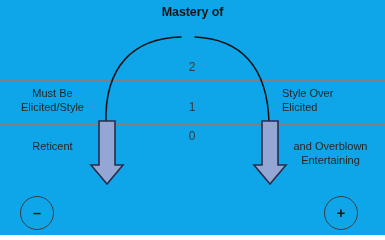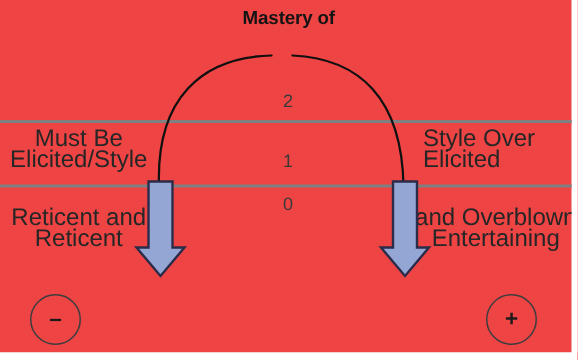--- a/index.html
+++ b/index.html
@@ -2,27 +2,26 @@
 <html><head>
 <meta charset="utf-8">
 <style>
   html, body {
     margin: 0;
     padding: 0;
     background: #ffffff;
   }
   #canvas {
     position: relative;
-    width: 333px;
+    width: 385px;
     height: 235px;
-    background: #ef4444;
+    background: #0ea5e9;
     overflow: hidden;
     font-family: "Liberation Sans", sans-serif;
     color: #1a1a1a;
-    padding-left: 48px;
   }
 
   
   .title {
     position: absolute;
     left: 0;
     top: 5px;
     width: 385px;
     text-align: center;
     font-size: 12.5px;
@@ -62,21 +61,21 @@
     font-size: 12px;
     color: #3a3a3a;
   }
   .level-2 { top: 60px; }
   .level-1 { top: 100px; }
   .level-0 { top: 129px; }
 
   
   .side-label {
     position: absolute;
-    font-size: 16px;
+    font-size: 11px;
     line-height: 14px;
     color: #262626;
   }
   .lbl-left-upper  { left: 0;   top: 86px;  width: 105px; text-align: center; }
   .lbl-left-lower  { left: 0;   top: 139px; width: 105px; text-align: center; }
   .lbl-right-upper { left: 282px; top: 86px;  width: 103px; text-align: left; }
   .lbl-right-lower { left: 276px; top: 139px; width: 109px; text-align: center; }
 
   
   .arrow-svg {
@@ -128,21 +127,20 @@
 
   <div class="level-num level-2">2</div>
   <div class="level-num level-1">1</div>
   <div class="level-num level-0">0</div>
 
   <div class="side-label lbl-left-upper">
     <div>Must Be</div>
     <div>Elicited/Style</div>
   </div>
   <div class="side-label lbl-left-lower">
-    <div>Reticent and</div>
     <div>Reticent</div>
   </div>
 
   <div class="side-label lbl-right-upper">
     <div>Style Over</div>
     <div>Elicited</div>
   </div>
   <div class="side-label lbl-right-lower">
     <div>and Overblown</div>
     <div>Entertaining</div>

